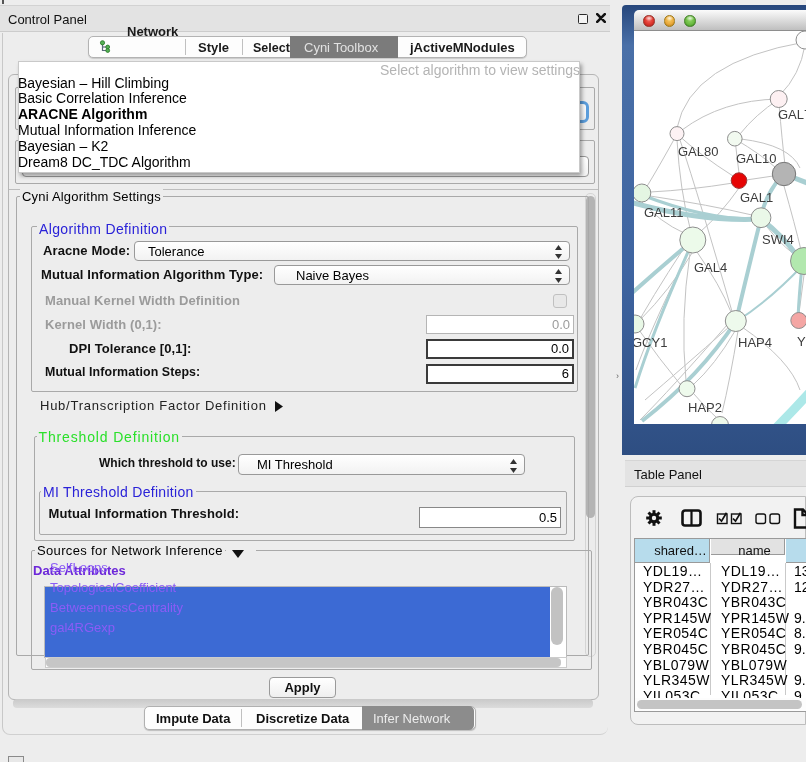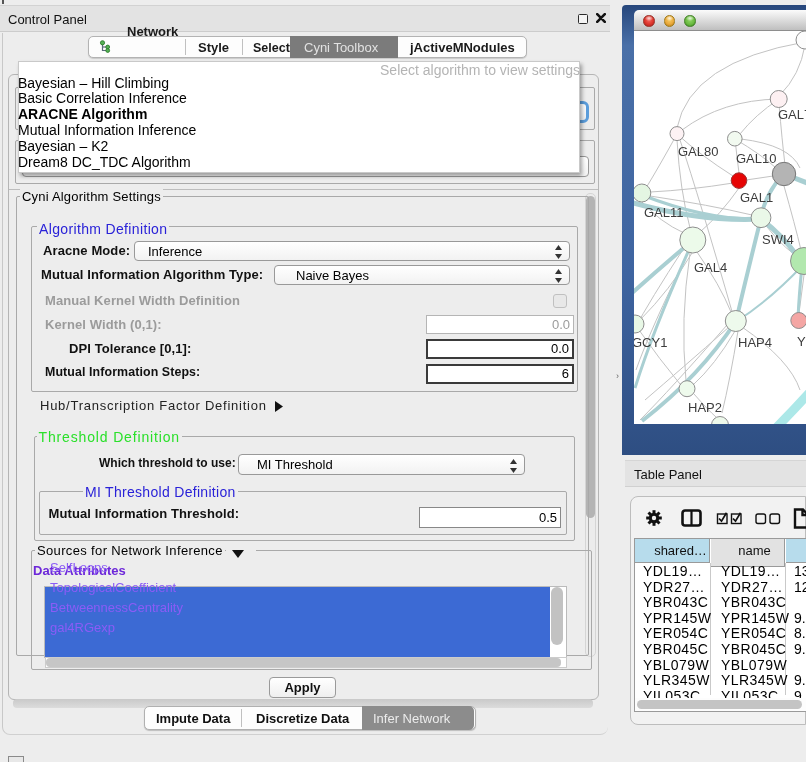--- a/index.html
+++ b/index.html
@@ -58,21 +58,21 @@
 
 <div class="abs" style="left:9px;top:189px;width:589px;height:1px;background:#bdbdbd;"></div>
 
 <div class="abs groupbox" style="left:16px;top:196px;width:573px;height:460px;"></div>
 <div class="abs grouplabel" style="left:20px;top:189px;">Cyni Algorithm Settings</div>
 
 <div class="abs groupbox" style="left:31px;top:226px;width:547px;height:166px;"></div>
 <div class="abs grouplabel" style="left:37px;top:220.5px;color:#2a22d8;font-size:14px;letter-spacing:0.35px;">Algorithm Definition</div>
 
 <div class="abs blab" style="left:43px;top:242.5px;">Aracne Mode:</div>
-<div class="abs combo" style="left:134px;top:241px;width:436px;height:20px;"><span style="margin-left:13px;line-height:19px;">Inference</span>
+<div class="abs combo" style="left:134px;top:241px;width:436px;height:20px;"><span style="margin-left:13px;line-height:19px;">Tolerance</span>
  <svg class="carets" width="9" height="14" viewBox="0 0 9 14">
       <path d="M4.5 0 L8 5 H1 Z" fill="#333"></path>
       <path d="M4.5 14 L8 9 H1 Z" fill="#333"></path>
     </svg></div>
 <div class="abs blab" style="left:41px;top:266.5px;">Mutual Information Algorithm Type:</div>
 <div class="abs combo" style="left:274px;top:265px;width:296px;height:20px;"><span style="margin-left:21px;line-height:19px;">Naive Bayes</span>
  <svg class="carets" width="9" height="14" viewBox="0 0 9 14">
       <path d="M4.5 0 L8 5 H1 Z" fill="#333"></path>
       <path d="M4.5 14 L8 9 H1 Z" fill="#333"></path>
     </svg></div>
@@ -98,21 +98,21 @@
 <div class="abs grouplabel" style="left:36.5px;top:428.5px;color:#2ae02a;font-size:14px;letter-spacing:0.85px;">Threshold Definition</div>
 
 <div class="abs blab" style="left:99px;top:456px;font-size:12px;letter-spacing:0;">Which threshold to use:</div>
 <div class="abs combo" style="left:238px;top:454px;width:287px;height:21px;"><span style="margin-left:18px;line-height:20px;margin-top:24px;">MI Threshold</span>
  <svg class="carets" width="9" height="14" viewBox="0 0 9 14" style="top:4px;">
       <path d="M4.5 0 L8 5 H1 Z" fill="#333"></path>
       <path d="M4.5 14 L8 9 H1 Z" fill="#333"></path>
     </svg></div>
 
 <div class="abs groupbox" style="left:39px;top:491px;width:528px;height:44px;"></div>
-<div class="abs grouplabel" style="left:41px;top:484px;color:#2a22d8;font-size:14px;letter-spacing:0.3px;margin-left:42px;">MI Threshold Definition</div>
+<div class="abs grouplabel" style="left:41px;top:484px;color:#2a22d8;font-size:14px;letter-spacing:0.3px;">MI Threshold Definition</div>
 <div class="abs blab" style="left:48.5px;top:505.5px;">Mutual Information Threshold:</div>
 <div class="abs field" style="left:419px;top:507px;width:142px;height:21px;border:1px solid #888;line-height:19px;">0.5</div>
 
 <div class="abs groupbox" style="left:31px;top:550px;width:561px;height:120px;"></div>
 <div class="abs grouplabel" style="left:35px;top:543px;letter-spacing:0.35px;">Sources for Network Inference</div>
 <div class="abs" style="left:226px;top:545px;width:30px;height:11px;background:#ededed;"></div>
 <svg class="abs" style="left:231px;top:548px;" width="14" height="12">
     <path d="M1 2 L13 2 L7 10 Z" fill="#111"></path>
   </svg>
 <div class="abs" style="left:33px;top:563px;font-size:13px;font-weight:bold;color:#6d28d9;">Data Attributes</div>
@@ -265,21 +265,21 @@
  </g>
 
  <path d="M150 1.5 H158 L163 7 V19.5 H150 Z M157.5 1.5 V7 H163" fill="none" stroke="#111" stroke-width="2.4"></path>
 </svg>
 
 <div class="abs" style="left:634px;top:538px;width:172px;height:174px;background:#fff;border:1px solid #9a9a9a;border-right:none;"></div>
 <div class="abs" style="left:710px;top:563px;width:1px;height:132px;background:#c9c9c9;"></div>
 <div class="abs" style="left:785px;top:563px;width:1px;height:132px;background:#c9c9c9;"></div>
 
 <div class="abs" style="left:635px;top:539px;width:75px;height:24px;background:#b7dcec;border-right:1px solid #9a9a9a;border-bottom:1px solid #9a9a9a;text-align:center;font-size:13px;line-height:24px;color:#111;"><span style="margin-left:17px;">shared…</span></div>
-<div class="abs" style="left:711px;top:539px;width:74px;height:28px;background:#e2e2e2;border-right:1px solid #9a9a9a;border-bottom:1px solid #9a9a9a;text-align:center;font-size:13px;line-height:24px;color:#111;"><span style="margin-left:14px;">name</span></div>
+<div class="abs" style="left:711px;top:539px;width:74px;height:16px;background:#e2e2e2;border-right:1px solid #9a9a9a;border-bottom:1px solid #9a9a9a;text-align:center;font-size:13px;line-height:24px;color:#111;"><span style="margin-left:14px;">name</span></div>
 <div class="abs" style="left:786px;top:539px;width:20px;height:24px;background:#b7dcec;border-bottom:1px solid #9a9a9a;"></div>
 <div class="abs" style="left:643px;top:564px;width:163px;font-size:14px;letter-spacing:0.45px;color:#000;line-height:15.6px;white-space:nowrap;">
 YDL19…<br>YDR27…<br>YBR043C<br>YPR145W<br>YER054C<br>YBR045C<br>YBL079W<br>YLR345W<br>YIL053C
 </div>
 <div class="abs" style="left:721px;top:564px;width:85px;font-size:14px;letter-spacing:0.45px;color:#000;line-height:15.6px;white-space:nowrap;">
 YDL19…<br>YDR27…<br>YBR043C<br>YPR145W<br>YER054C<br>YBR045C<br>YBL079W<br>YLR345W<br>YIL053C
 </div>
 <div class="abs" style="left:794px;top:564px;width:12px;font-size:14px;color:#000;line-height:15.6px;white-space:nowrap;overflow:hidden;">
 13<br>12<br><br>9.<br>8.<br>9.<br><br>9.<br>9.
 </div>

